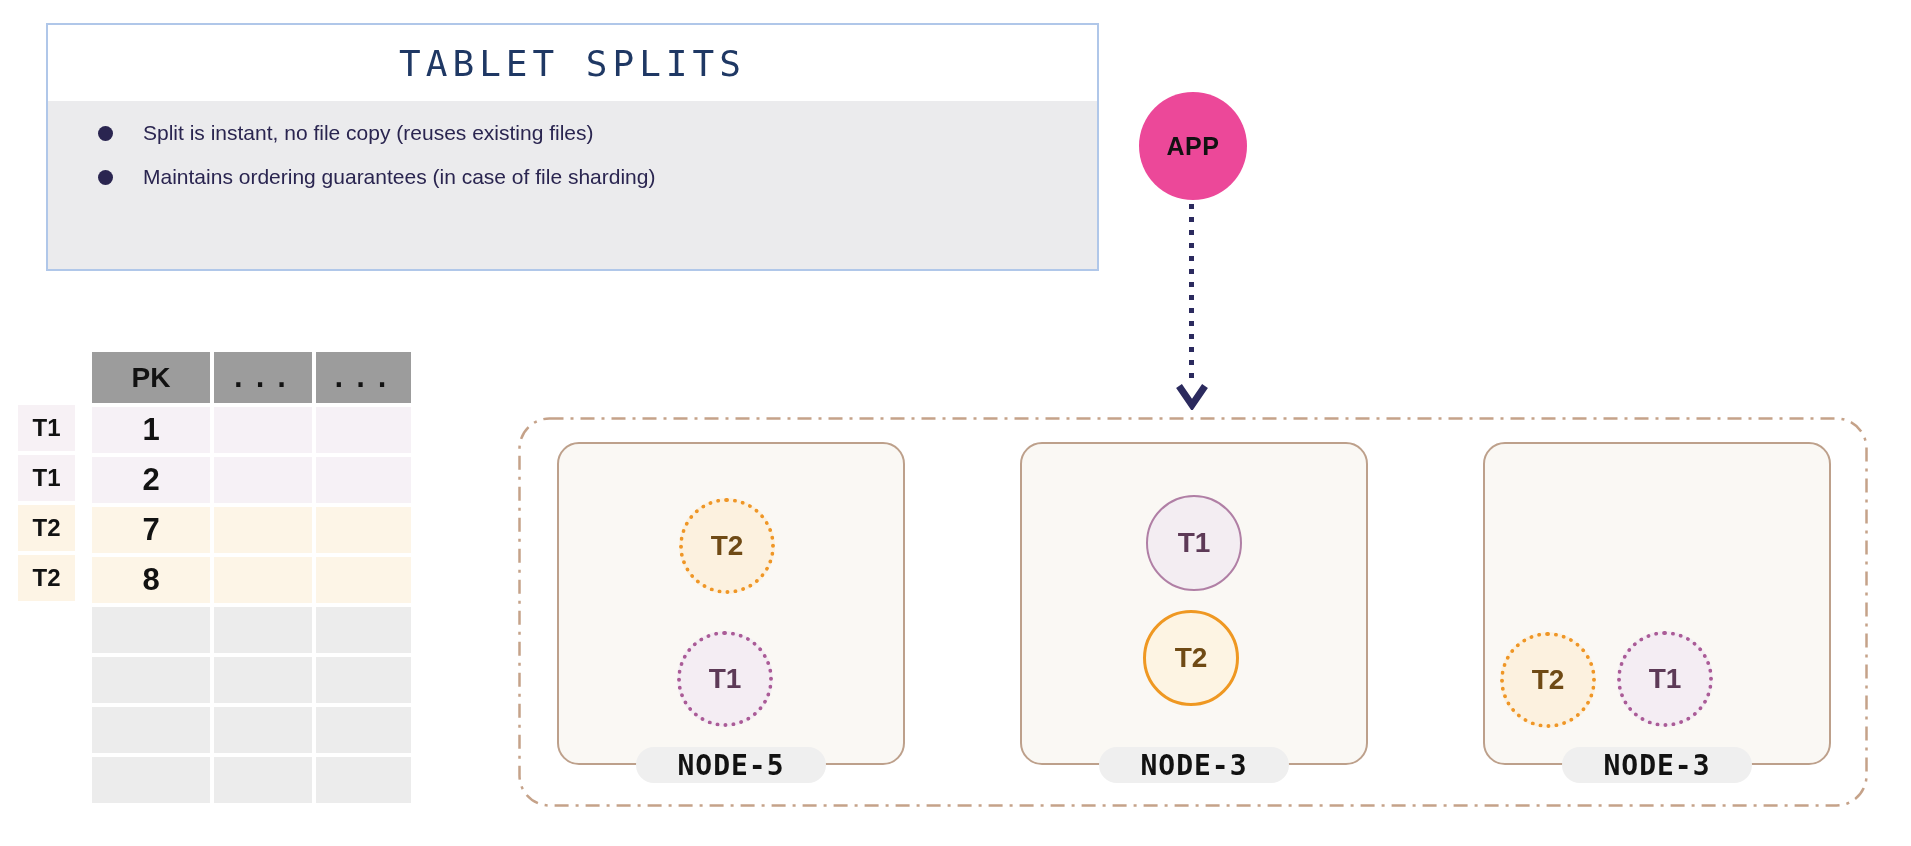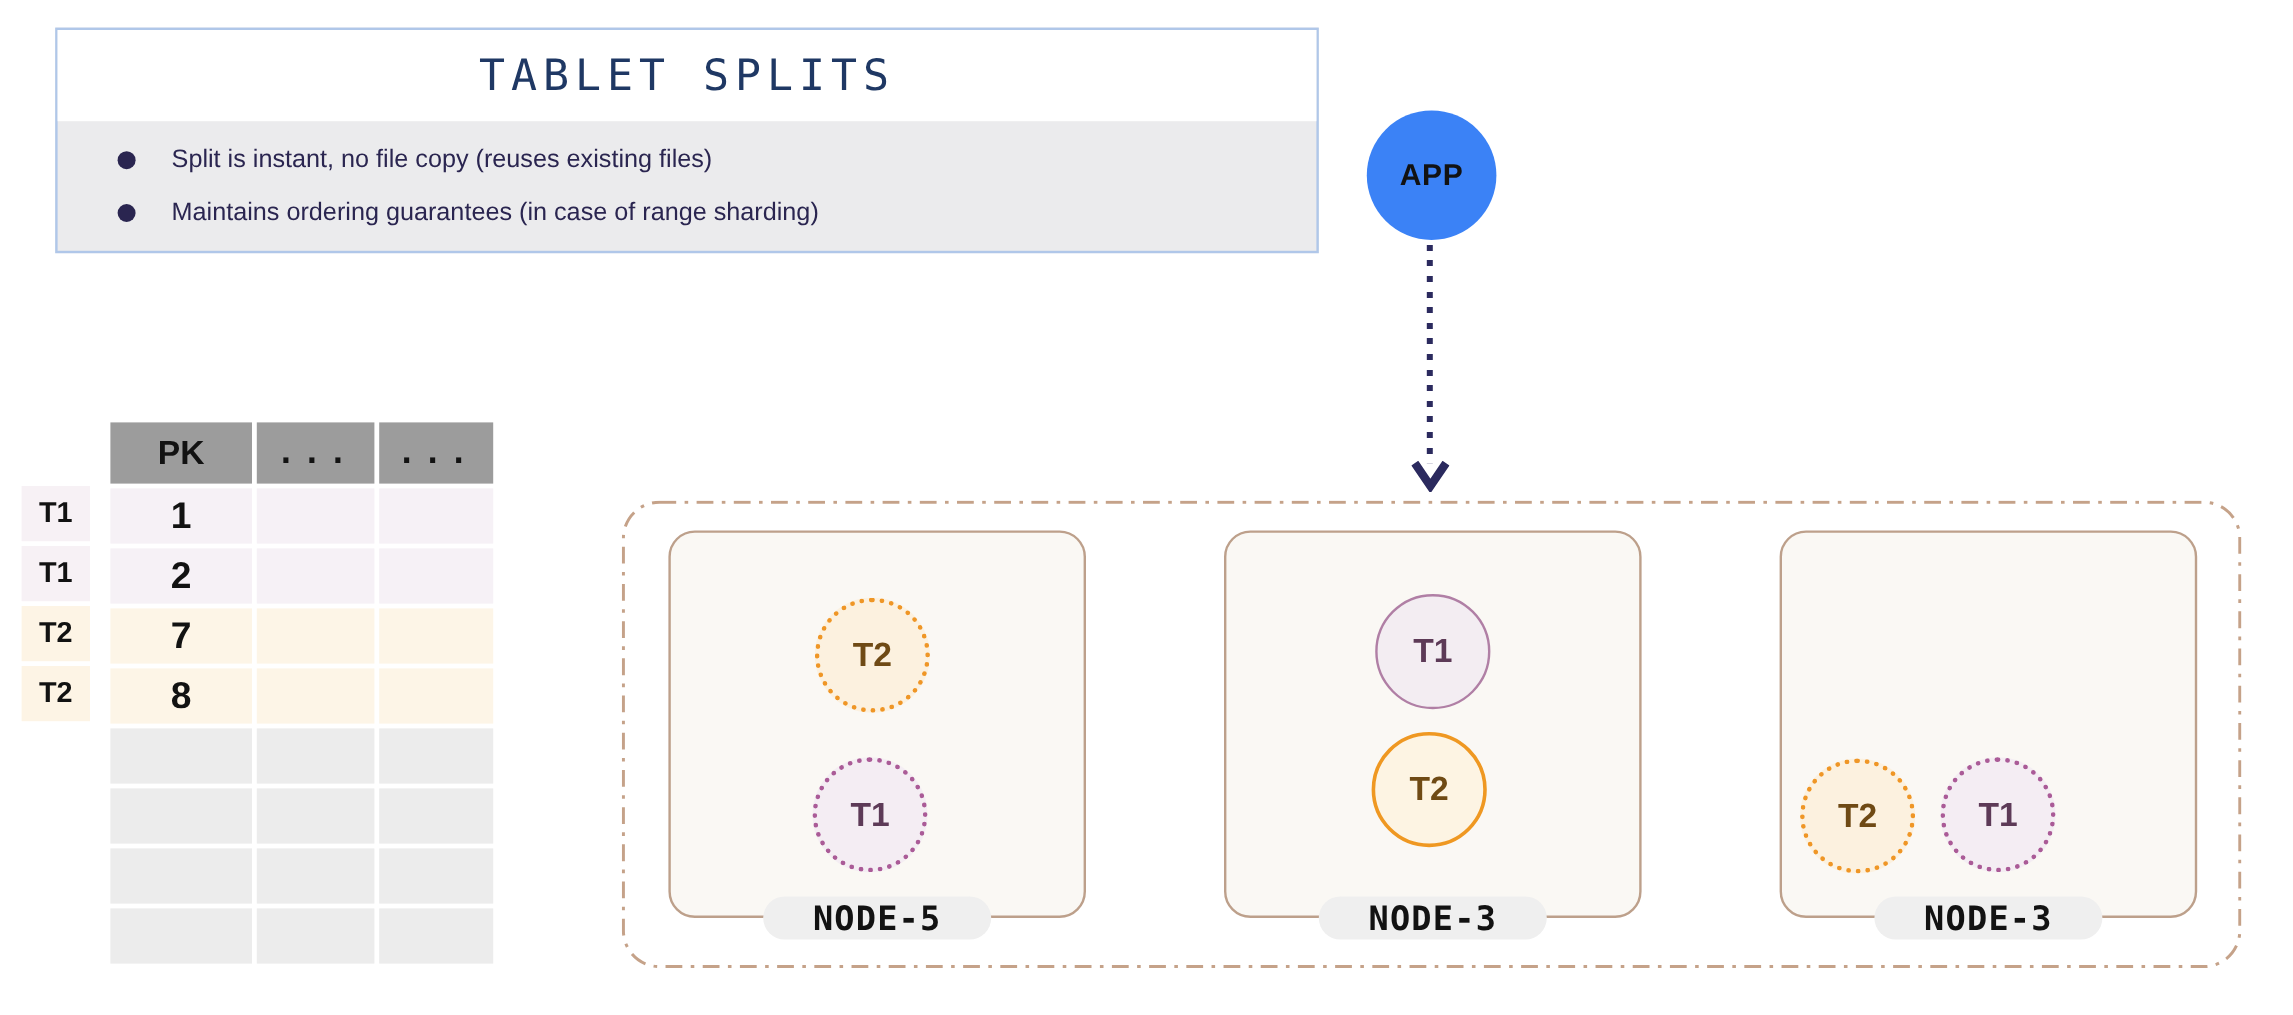--- a/index.html
+++ b/index.html
@@ -3,21 +3,21 @@
 <meta charset="utf-8">
 <style>
   html,body { margin:0; padding:0; background:#ffffff; }
   #canvas {
     position:relative; width:1911px; height:846px; overflow:hidden;
     font-family:"Liberation Sans", sans-serif; background:#ffffff;
   }
 
   
   .info-box {
-    position:absolute; left:46px; top:23px; width:1053px; height:188px;
+    position:absolute; left:46px; top:23px; width:1053px; height:248px;
     border:2px solid #b0c7e9; background:#ebebed; box-sizing:border-box;
   }
   .info-title {
     height:76px; background:#ffffff; display:flex; align-items:center; justify-content:center;
     font-family:"DejaVu Sans Mono", monospace; font-size:36px; letter-spacing:5px;
     color:#1f3864; font-weight:500;
   }
   .info-bullets {
     list-style:none; margin:10px 0 0 0; padding:0 0 0 50px;
   }
@@ -27,21 +27,21 @@
   }
   .info-bullets li + li { margin-top:0px; }
   .info-bullets li .dot {
     position:absolute; left:0; top:15px; width:15px; height:15px;
     border-radius:50%; background:#2a2550;
   }
 
   
   .app-circle {
     position:absolute; left:1139px; top:92px; width:108px; height:108px;
-    border-radius:50%; background:#3b82f6;
+    border-radius:50%; background:#ec4899;
     display:flex; align-items:center; justify-content:center;
     font-size:25px; font-weight:bold; color:#121212; letter-spacing:0.5px;
   }
   .arrow-line {
     position:absolute; left:1189px; top:204px; width:5px; height:182px;
     background:repeating-linear-gradient(to bottom, #2b2a5e 0px, #2b2a5e 5px, transparent 5px, transparent 13px);
   }
   .arrow-head { position:absolute; left:1176px; top:384px; }
 
   
@@ -115,21 +115,21 @@
 
   <div class="info-box">
     <div class="info-title">TABLET SPLITS</div>
     <ul class="info-bullets">
       <li>
         <span class="dot"></span>
         <span>Split is instant, no file copy (reuses existing files)</span>
       </li>
       <li>
         <span class="dot"></span>
-        <span>Maintains ordering guarantees (in case of range sharding)</span>
+        <span>Maintains ordering guarantees (in case of file sharding)</span>
       </li>
     </ul>
   </div>
 
   <div class="app-circle">
     <span>APP</span>
   </div>
   <div class="arrow-line"></div>
   <svg class="arrow-head" width="32" height="26" viewBox="0 0 32 26">
     <path d="M3 2 L16 21 L29 2" fill="none" stroke="#2b2a5e" stroke-width="7" stroke-linejoin="miter"></path>

